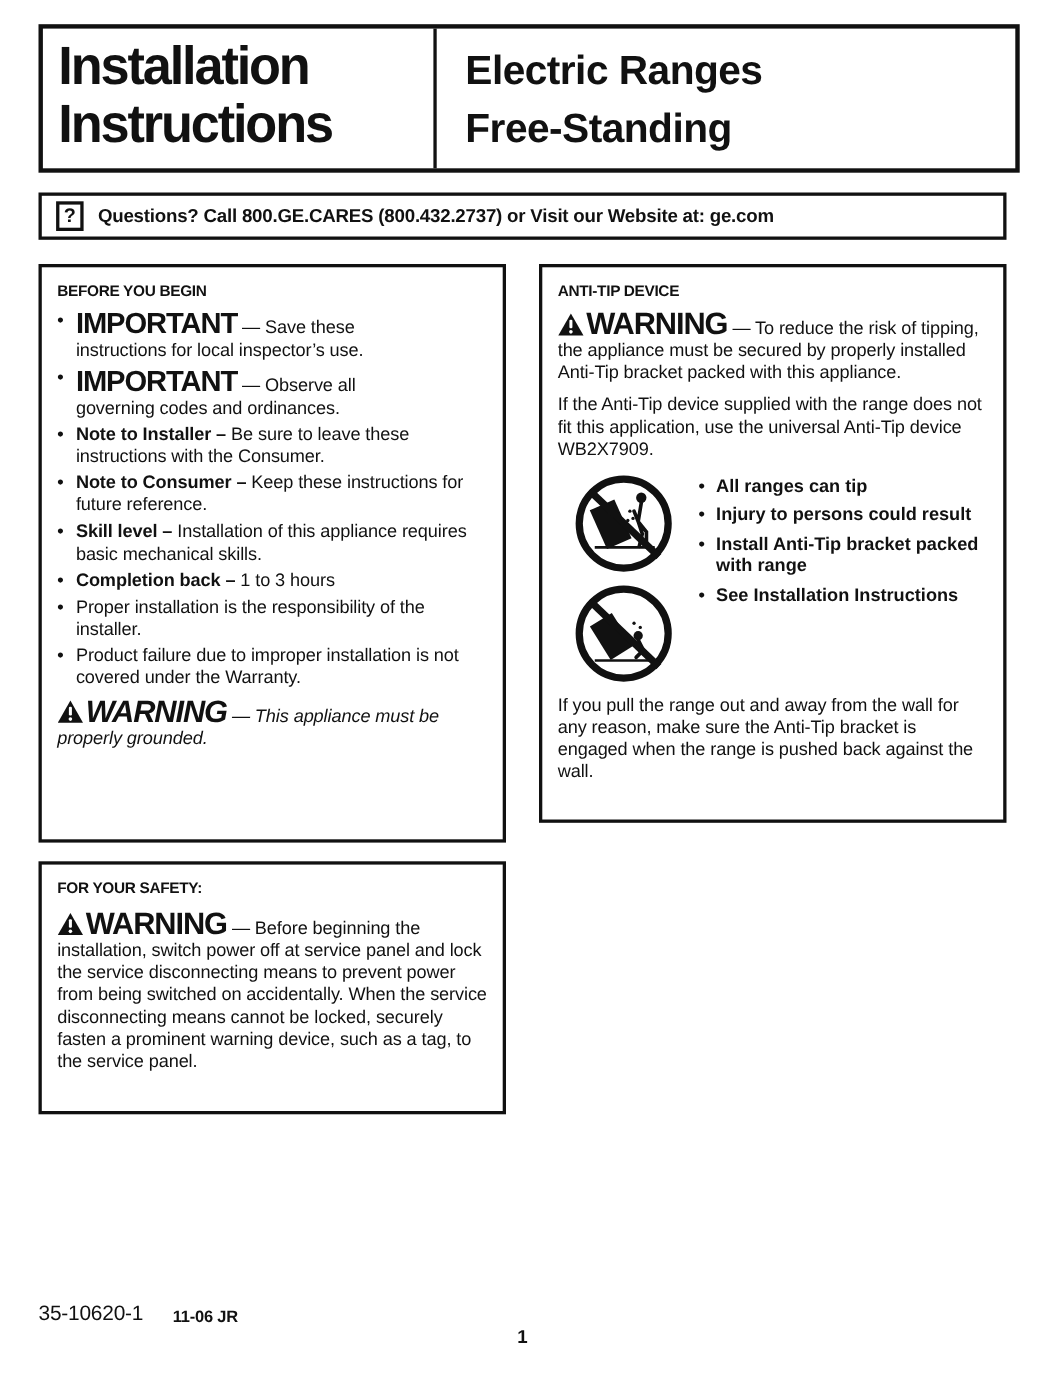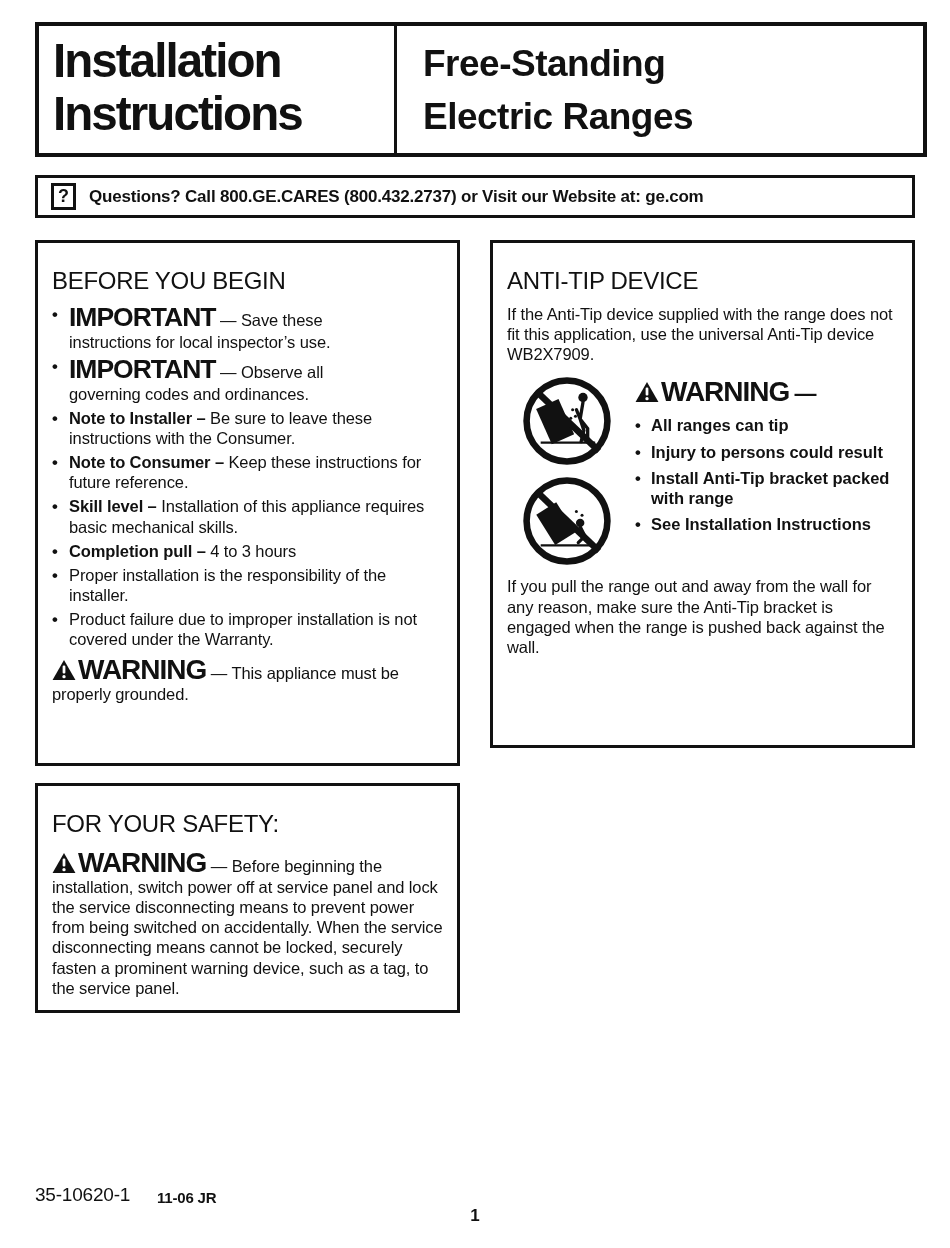--- a/index.html
+++ b/index.html
@@ -34,21 +34,21 @@
     display:flex; align-items:center; justify-content:center;
     font-weight:bold; font-size:18px; flex:0 0 auto;
   }
   .qtext { font-weight:bold; font-size:17px; letter-spacing:-0.2px; }
 
   
   .box {
     position:absolute; border:3px solid #111; background:#fff;
     padding:11px 14px; overflow:hidden;
   }
-  .box h2 { font-size:24px; font-weight:normal; letter-spacing:-0.3px; margin:13px 0 9px; }
+  .box h2 { font-size:14px; font-weight:bold; letter-spacing:-0.3px; margin:2px 0 9px; }
   .body-txt { font-size:16.5px; line-height:1.22; letter-spacing:-0.1px; }
   .bold { font-weight:bold; }
 
   .before-box { left:35px; top:240px; width:425px; height:526px; }
   .intro { font-weight:bold; font-size:16.5px; line-height:1.24; max-width:330px; margin-bottom:11px; }
 
   .bullet { display:flex; margin-bottom:4px; }
   .bullet .dot { width:17px; font-weight:bold; flex:0 0 auto; }
   .bullet .btext { width:375px; }
   .bullet .btext.narrow { width:305px; }
@@ -85,22 +85,22 @@
 
   <div class="header-box">
     <div class="header-left">
       <div class="doc-title">
         <div>Installation</div>
         <div>Instructions</div>
       </div>
     </div>
     <div class="header-right">
       <div class="product-title">
+        <div>Electric Ranges</div>
         <div>Free-Standing</div>
-        <div>Electric Ranges</div>
       </div>
     </div>
   </div>
 
   <div class="questions-bar">
     <span class="qicon">?</span>
     <span class="qtext">Questions? Call 800.GE.CARES (800.432.2737) or Visit our Website at: ge.com</span>
   </div>
 
   <div class="box before-box">
@@ -121,43 +121,50 @@
     <div class="bullet body-txt">
       <span class="dot">•</span>
       <span class="btext"><span class="bold">Note to Consumer –</span><span> Keep these instructions for future reference.</span></span>
     </div>
     <div class="bullet body-txt">
       <span class="dot">•</span>
       <span class="btext"><span class="bold">Skill level –</span><span> Installation of this appliance requires basic mechanical skills.</span></span>
     </div>
     <div class="bullet body-txt">
       <span class="dot">•</span>
-      <span class="btext"><span class="bold">Completion pull –</span><span> 4 to 3 hours</span></span>
+      <span class="btext"><span class="bold">Completion back –</span><span> 1 to 3 hours</span></span>
     </div>
     <div class="bullet body-txt">
       <span class="dot">•</span>
       <span class="btext"><span>Proper installation is the responsibility of the installer.</span></span>
     </div>
     <div class="bullet body-txt">
       <span class="dot">•</span>
       <span class="btext"><span>Product failure due to improper installation is not covered under the Warranty.</span></span>
     </div>
 
-    <p class="warn-para" style="margin-top:7px;">
+    <p class="warn-para" style="margin-top:7px;font-style:italic;">
       <span class="warn-word"><svg class="tri" viewBox="0 0 26 24">
             <path d="M13 1 L25.5 23 H0.5 Z" fill="#111"></path>
             <rect x="11.5" y="7.2" width="3" height="8.6" rx="1.2" fill="#fff"></rect>
             <circle cx="13" cy="19.3" r="1.8" fill="#fff"></circle>
           </svg><span>WARNING</span></span><span> — This appliance must be properly grounded.</span>
     </p>
   </div>
 
   <div class="box antitip-box">
     <h2>ANTI-TIP DEVICE</h2>
 
+    <p class="warn-para">
+      <span class="warn-word"><svg class="tri" viewBox="0 0 26 24">
+            <path d="M13 1 L25.5 23 H0.5 Z" fill="#111"></path>
+            <rect x="11.5" y="7.2" width="3" height="8.6" rx="1.2" fill="#fff"></rect>
+            <circle cx="13" cy="19.3" r="1.8" fill="#fff"></circle>
+          </svg><span>WARNING</span></span><span> — To reduce the risk of tipping, the appliance must be secured by properly installed Anti-Tip bracket packed with this appliance.</span>
+    </p>
 
     <p class="body-txt p1">If the Anti-Tip device supplied with the range does not fit this application, use the universal Anti-Tip device WB2X7909.</p>
 
     <div class="pictorow">
       <div class="pictocol">
         <svg class="picto" viewBox="0 0 100 100">
           <circle cx="50" cy="50" r="43" fill="none" stroke="#111" stroke-width="7"></circle>
           <line x1="22" y1="73" x2="80" y2="73" stroke="#111" stroke-width="2.5"></line>
           <g transform="rotate(-24 38 52)">
               <rect x="25" y="30" width="26" height="41" fill="#111"></rect>
@@ -176,25 +183,20 @@
               <rect x="27" y="33" width="25" height="38" fill="#111"></rect>
             </g>
           <circle cx="64" cy="52" r="4.5" fill="#111"></circle>
           <path d="M64 56 L69 66 L76 74 M69 66 L62 73" stroke="#111" stroke-width="3.5" fill="none" stroke-linecap="round"></path>
           <circle cx="60" cy="40" r="1.6" fill="#111"></circle>
             <circle cx="66" cy="44" r="1.6" fill="#111"></circle>
           <line x1="17" y1="18" x2="84" y2="82" stroke="#111" stroke-width="7"></line>
         </svg>
       </div>
       <div class="warncol">
-        <div class="head warn-word"><svg class="tri" viewBox="0 0 26 24">
-              <path d="M13 1 L25.5 23 H0.5 Z" fill="#111"></path>
-              <rect x="11.5" y="7.2" width="3" height="8.6" rx="1.2" fill="#fff"></rect>
-              <circle cx="13" cy="19.3" r="1.8" fill="#fff"></circle>
-            </svg><span>WARNING</span><span style="font-size:22px;"> —</span></div>
         <div class="wbullet">
             <span class="dot">•</span>
             <span>All ranges can tip</span>
           </div>
         <div class="wbullet">
             <span class="dot">•</span>
             <span>Injury to persons could result</span>
           </div>
         <div class="wbullet">
             <span class="dot">•</span>

